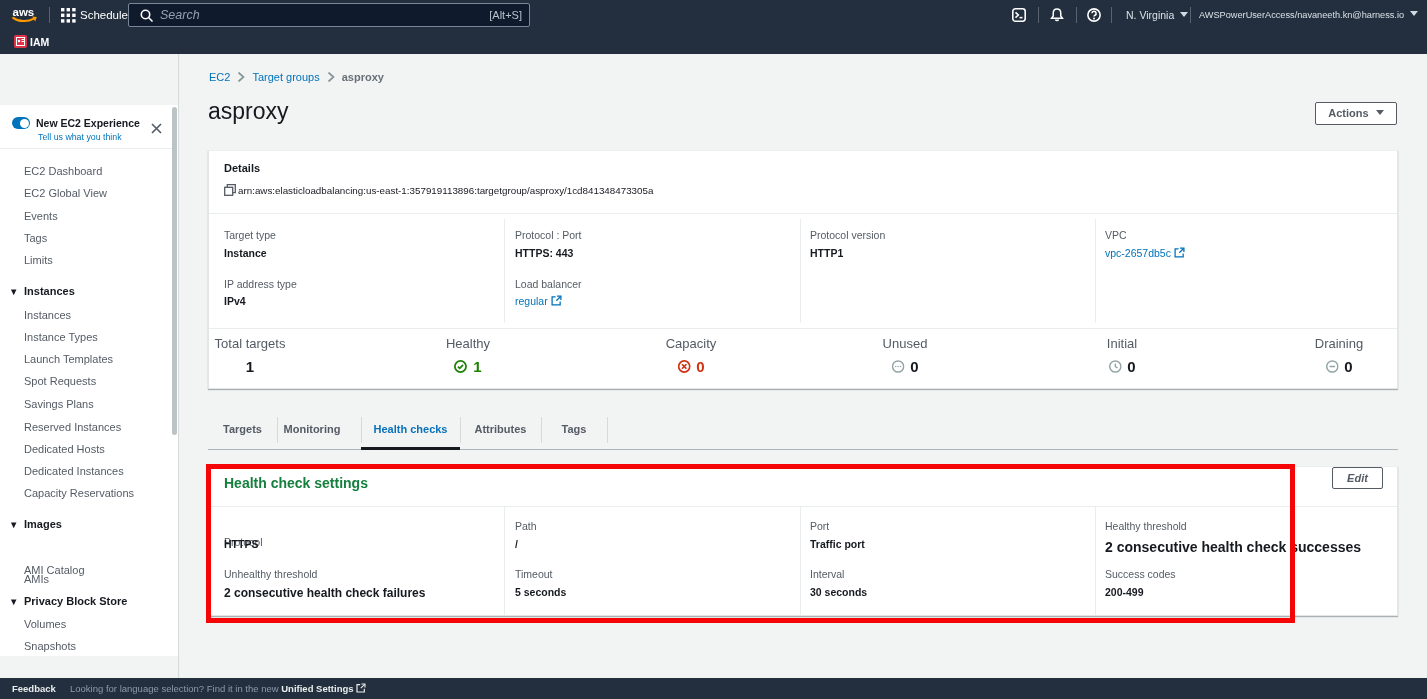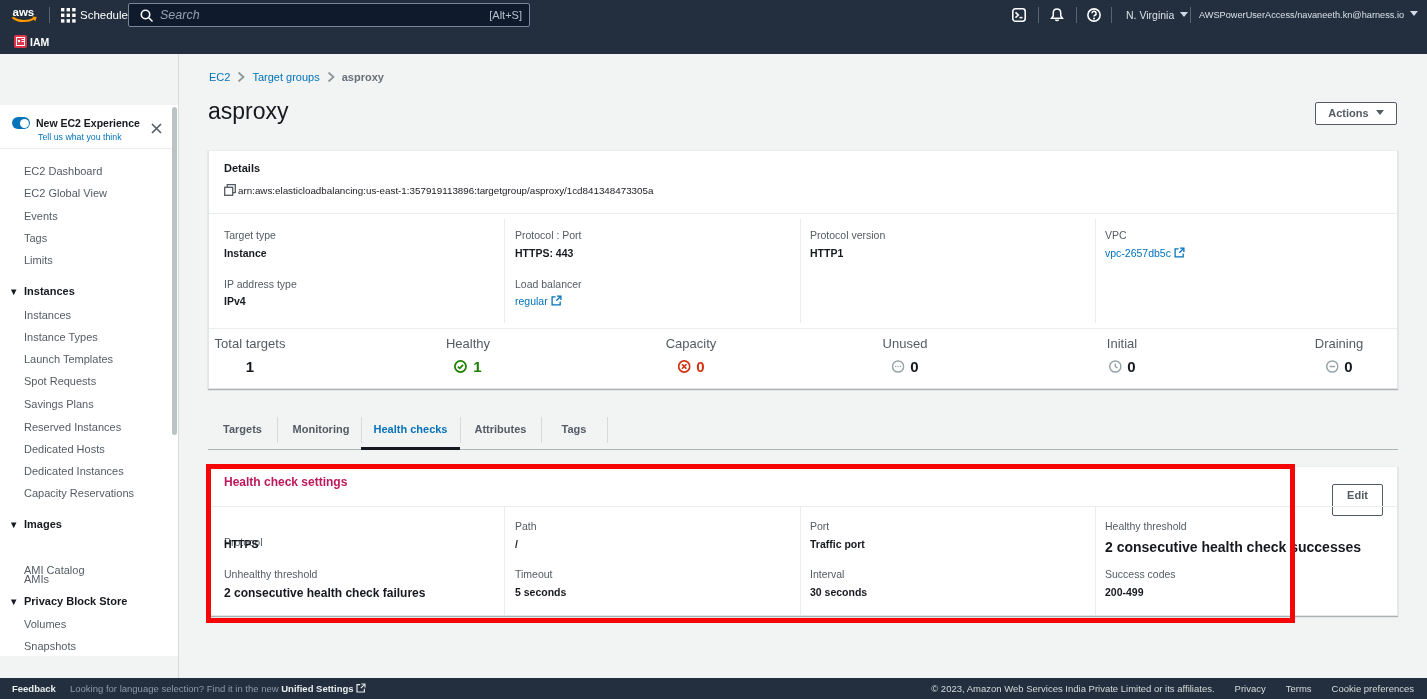--- a/index.html
+++ b/index.html
@@ -37,21 +37,21 @@
 #sb-close { position:absolute; left:151px; top:123px; width:11px; height:11px; }
 
 
 #breadcrumb { position:absolute; left:209px; top:70.5px; font-size:11px; color:#545b64; }
 #breadcrumb a { color:#0073bb; text-decoration:none; }
 #breadcrumb .sep { margin:0 7px; }
 #breadcrumb .cur { color:#687078; font-weight:bold; }
 #h1 { position:absolute; left:208px; top:98px; font-size:23px; color:#16191f; font-weight:400; }
 .btn { position:absolute; background:#fff; border:1px solid #545b64; border-radius:2px; color:#545b64; font-weight:bold; font-size:11px; text-align:center; }
 #actions-btn { left:1315px; top:102px; width:82px; height:23px; line-height:21px; }
-#edit-btn { left:1332px; top:484px; width:51px; height:32px; line-height:20px; }
+#edit-btn { left:1332px; top:467px; width:51px; height:22px; line-height:20px;font-style:italic; }
 
 .card { position:absolute; background:#fff; border:1px solid #e2e6e6; border-top-color:#ebefef; box-shadow:0 1px 1px 0 rgba(0,28,36,.3); }
 #details-card { left:208px; top:150px; width:1190px; height:239px; }
 #health-card { left:208px; top:466px; width:1190px; height:150px; }
 
 .label { position:absolute; font-size:10.5px; color:#545b64; white-space:nowrap; }
 .value { position:absolute; font-size:10.5px; color:#16191f; font-weight:bold; white-space:nowrap; }
 .alink { font-size:10.5px; color:#0073bb; white-space:nowrap; position:absolute; }
 .hdiv { position:absolute; background:#eaeded; height:1px; }
 .vdiv { position:absolute; background:#eaeded; width:1px; }
@@ -263,34 +263,34 @@
   </div>
 <div class="stat" style="left:1339px;top:336px">
     <div class="sl">Draining</div>
     <div class="sv"><svg width="13" height="13" viewBox="0 0 14 14">
         <circle cx="7" cy="7" r="6" fill="none" stroke="#95a5a6" stroke-width="1.6"></circle>
         <line x1="4" y1="7" x2="10" y2="7" stroke="#95a5a6" stroke-width="1.5"></line>
       </svg>0</div>
   </div>
 
 <div class="tab" style="left:208px;width:69px">Targets</div>
-<div class="tab" style="left:279px;width:84px">Monitoring</div>
+<div class="tab" style="left:270px;width:84px">Monitoring</div>
 <div class="tab" style="left:361px;width:99px;color:#0872bb">Health checks</div>
 <div class="tab" style="left:460px;width:81px">Attributes</div>
 <div class="tab" style="left:541px;width:66px">Tags</div>
 <div class="tabdiv" style="left:277px"></div>
 <div class="tabdiv" style="left:361px"></div>
 <div class="tabdiv" style="left:460px"></div>
 <div class="tabdiv" style="left:541px"></div>
 <div class="tabdiv" style="left:607px"></div>
 <div id="tabs-line"></div>
 <div id="tab-underline"></div>
 
 <div class="card" id="health-card"></div>
-<div class="abs" style="left:224px;top:475px;font-size:12px;font-weight:bold;color:#be185d">Health check settings</div>
+<div class="abs" style="left:224px;top:475px;font-size:14px;font-weight:bold;color:#15803d">Health check settings</div>
 <div class="btn" id="edit-btn">Edit</div>
 <div class="hdiv" style="left:209px;top:506px;width:1188px"></div>
 
 <div class="label" style="left:224px;top:536px">Protocol</div>
 <div class="value" style="left:224px;top:538px">HTTPS</div>
 <div class="label" style="left:224px;top:568px">Unhealthy threshold</div>
 <div class="value" style="left:224px;top:586px;font-size:12px">2 consecutive health check failures</div>
 
 <div class="label" style="left:515px;top:520px">Path</div>
 <div class="value" style="left:515px;top:538px">/</div>
@@ -313,14 +313,13 @@
 
 <div id="redbox"></div>
 
 <div id="footer">
   <div class="fb">Feedback</div>
   <div class="lang">Looking for language selection? Find it in the new <b>Unified Settings</b> <svg width="10" height="10" viewBox="0 0 12 12" style="vertical-align:-1px">
         <path d="M5 2 H1.2 V10.8 H10 V7" fill="none" stroke="#eaeded" stroke-width="1.4"></path>
         <path d="M6.5 1.2 H10.8 V5.5" fill="none" stroke="#eaeded" stroke-width="1.3"></path>
         <line x1="10.4" y1="1.6" x2="5.8" y2="6.2" stroke="#eaeded" stroke-width="1.3"></line>
       </svg></div>
-  <div class="right">© 2023, Amazon Web Services India Private Limited or its affiliates.<span>Privacy</span><span>Terms</span><span>Cookie preferences</span></div>
 </div>
 
 </body></html>

